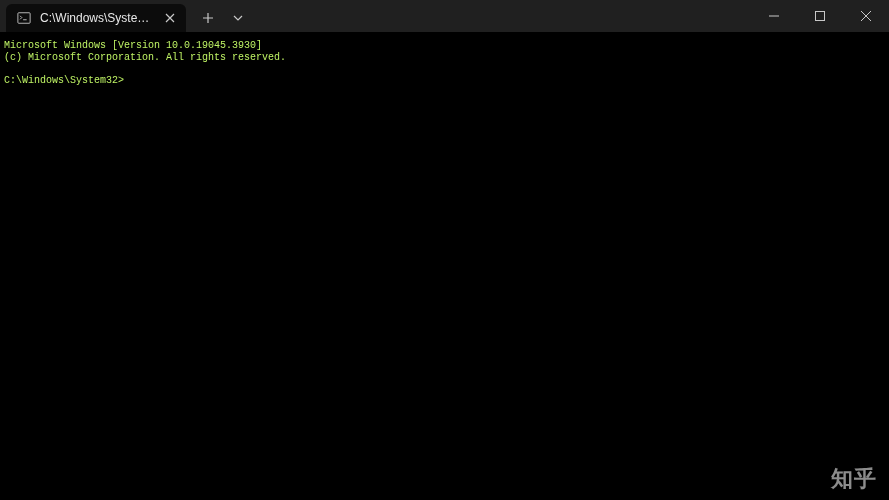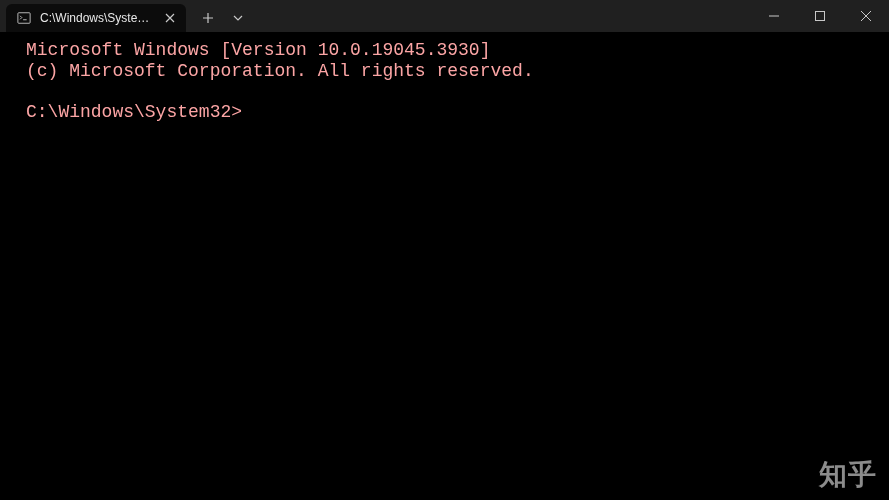--- a/index.html
+++ b/index.html
@@ -85,37 +85,37 @@
       height: 32px;
       display: flex;
       align-items: center;
       justify-content: center;
       color: #c8c8c8;
       cursor: pointer;
     }
     .winbtn svg { width: 10px; height: 10px; }
     .terminal {
       background: #000;
-      color: #fca5a5;
-      font-size: 18px;
+      color: #bef264;
+      font-size: 10px;
       line-height: 1.15;
-      padding: 8px 26px;
+      padding: 8px 4px;
       white-space: pre;
       height: calc(500px - 32px);
     }
     .watermark {
       position: absolute;
       right: 12px;
       bottom: 6px;
       display: flex;
       align-items: center;
       gap: 10px;
       color: rgba(255,255,255,0.55);
       font-family: "Microsoft YaHei", "PingFang SC", sans-serif;
-      font-size: 28px;
+      font-size: 22px;
       font-weight: 400;
       pointer-events: none;
       flex-direction: column;
     }
     .watermark .zhihu-logo {
       font-weight: 700;
       letter-spacing: 1px;
     }
   </style>
 </head>

